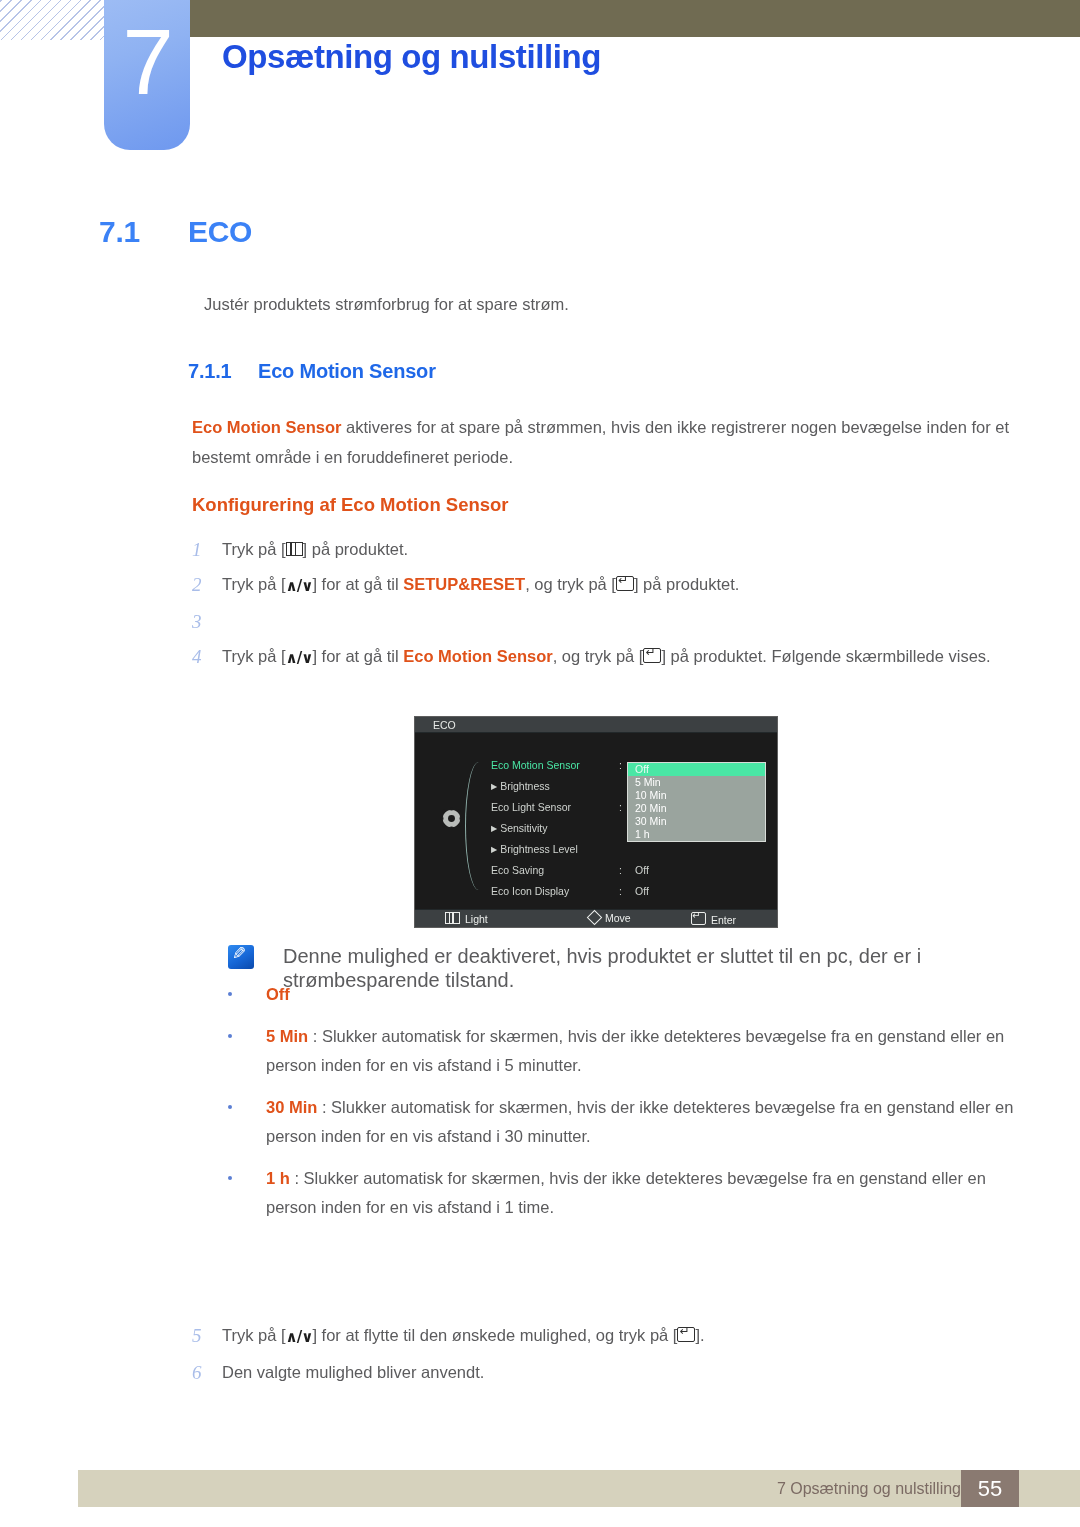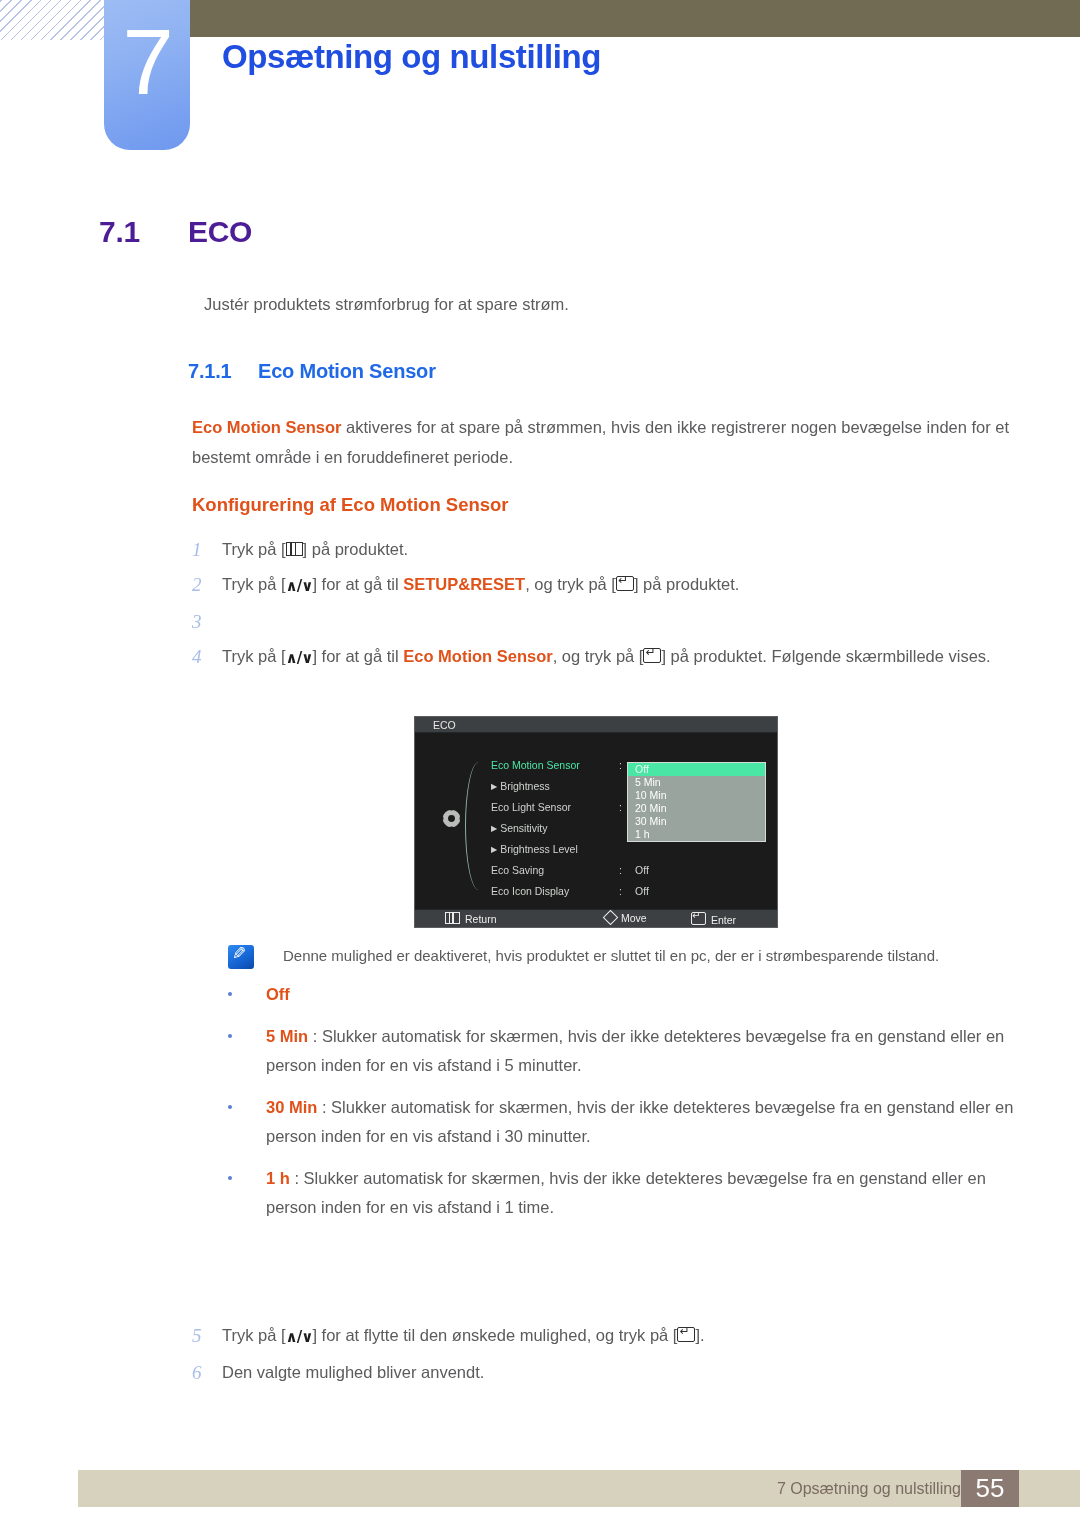--- a/index.html
+++ b/index.html
@@ -59,21 +59,21 @@
     font-weight: bold;
     color: #1f4ee0;
     letter-spacing: -0.4px;
   }
 
   .h1 {
     position: absolute;
     left: 99px; top: 215px;
     font-size: 30px;
     font-weight: bold;
-    color: #4c1d95;
+    color: #3b82f6;
     letter-spacing: -0.3px;
   }
   .h1 .h1num { display: inline-block; width: 89px; }
 
   .intro {
     position: absolute;
     left: 192px; top: 295px;
     font-size: 16.5px;
     color: #5b5b5d;
     margin-left: 12px;
@@ -254,21 +254,21 @@
   }
   .osd-fitem {
     position: absolute;
     top: 2px;
     color: #eceeec;
     font-size: 10.5px;
     white-space: nowrap;
   }
   .osd-fitem .g { margin-right: 5px; display: inline-block; vertical-align: -1px; }
   .fi-return { left: 30px; }
-  .fi-move   { left: 174px; margin-left: 16px; }
+  .fi-move   { left: 174px; }
   .fi-enter  { left: 276px; }
   .gl-menu {
     display: inline-block; width: 13px; height: 10px;
     border: 1.5px solid #eceeec; position: relative;
   }
   .gl-menu::before, .gl-menu::after {
     content:""; position:absolute; top:0; bottom:0; width:1.5px; background:#eceeec;
   }
   .gl-menu::before { left: 2.6px; }
   .gl-menu::after  { left: 6.4px; }
@@ -306,21 +306,21 @@
     content: "\270E";
     position: absolute;
     left: 4px; top: -2px;
     color: #ffffff;
     font-size: 17px;
     font-family: "DejaVu Sans", sans-serif;
     transform: scaleX(-1);
   }
   .note-text {
     margin-left: 29px;
-    font-size: 15px;
+    font-size: 20px;
     line-height: 24px;
     color: #5b5b5d;
   }
 
   
   .bullets { position: absolute; left: 228px; top: 980px; width: 790px; }
   .bullet { display: flex; margin-bottom: 13px; }
   .bullet-dot {
     flex: 0 0 38px;
     width: 38px;
@@ -355,21 +355,21 @@
     position: absolute;
     right: 61px; bottom: 20px;
     width: 58px; height: 37px;
     background: #8a7a71;
     display: flex;
     align-items: center;
     justify-content: center;
   }
   .footer-page {
     color: #ffffff;
-    font-size: 26px;
+    font-size: 22px;
   }
 </style>
 </head>
 <body>
 
 <div class="hatch"></div>
 <div class="topbar"></div>
 <div class="chapter-tab">
   <span class="chapter-num">7</span>
 </div>
@@ -446,21 +446,21 @@
       <div class="dd-item sel">Off</div>
       <div class="dd-item">5 Min</div>
       <div class="dd-item">10 Min</div>
       <div class="dd-item">20 Min</div>
       <div class="dd-item">30 Min</div>
       <div class="dd-item">1 h</div>
     </div>
 
   <div class="osd-footer">
     <span class="osd-fitem fi-return">
-      <span class="g gl-menu"></span><span>Return</span>
+      <span class="g gl-menu"></span><span>Light</span>
     </span>
     <span class="osd-fitem fi-move">
       <span class="g gl-diamond"></span><span>Move</span>
     </span>
     <span class="osd-fitem fi-enter">
       <span class="g gl-enter"></span><span>Enter</span>
     </span>
   </div>
 </div>
 

